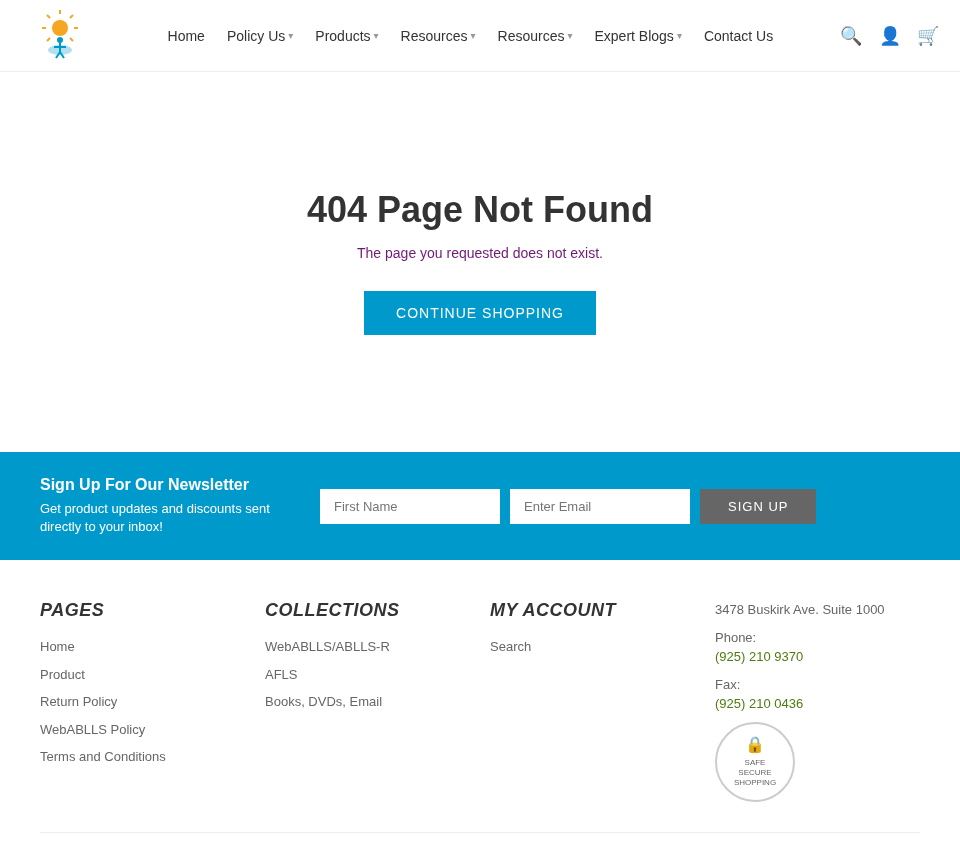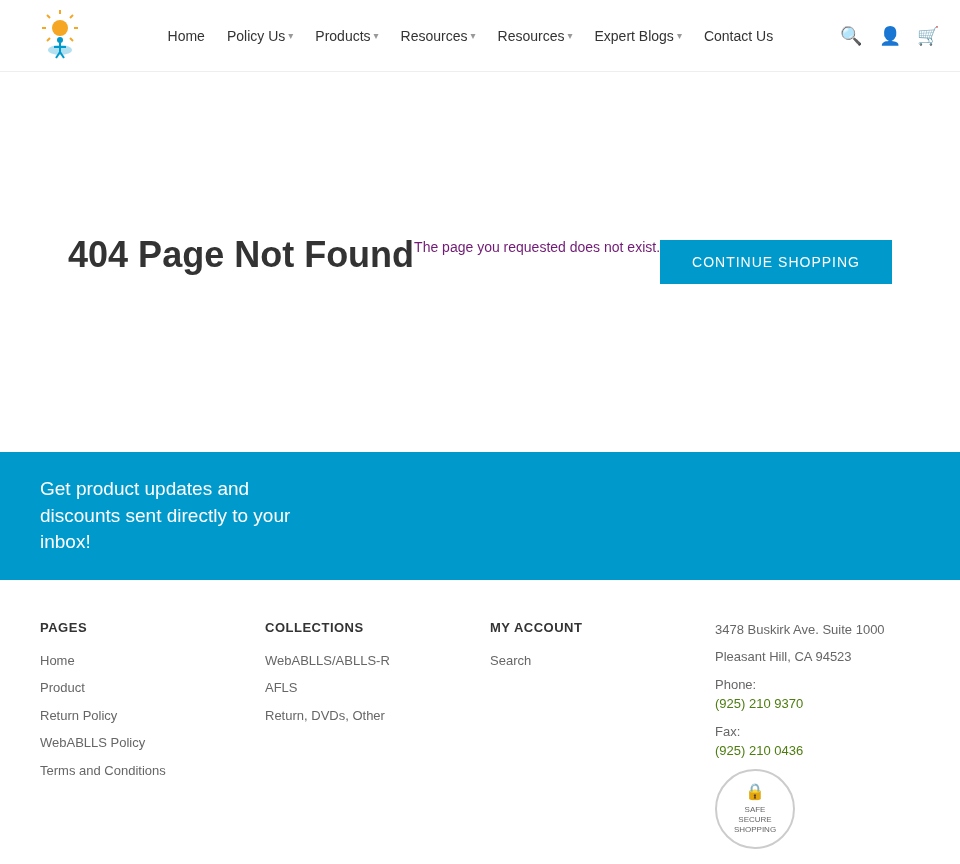--- a/index.html
+++ b/index.html
@@ -49,21 +49,21 @@
     .header-icon {
       cursor: pointer;
       color: #555;
       font-size: 18px;
     }
 
     
     main {
       min-height: 380px;
       display: flex;
-      flex-direction: row;
+      flex-direction: column;
       align-items: center;
       justify-content: center;
       padding: 60px 20px;
     }
     .error-title {
       font-size: 36px;
       font-weight: bold;
       color: #333;
       margin-bottom: 14px;
     }
@@ -97,21 +97,21 @@
     .newsletter-text {
       flex: 0 0 auto;
       max-width: 260px;
     }
     .newsletter-text h3 {
       font-size: 16px;
       font-weight: bold;
       margin-bottom: 6px;
     }
     .newsletter-text p {
-      font-size: 19px;
+      font-size: 13px;
       line-height: 1.4;
     }
     .newsletter-fields {
       display: flex;
       gap: 10px;
       flex: 1;
       flex-wrap: wrap;
     }
     .newsletter-fields input {
       padding: 10px 14px;
@@ -142,26 +142,27 @@
       display: flex;
       gap: 20px;
       flex-wrap: wrap;
       margin-bottom: 30px;
     }
     .footer-col {
       flex: 1;
       min-width: 140px;
     }
     .footer-col h4 {
-      font-size: 13px;
+      font-size: 18px;
       font-weight: bold;
       color: #333;
       margin-bottom: 16px;
       text-transform: uppercase;
       letter-spacing: 0.5px;
+      font-style: italic;
     }
     .footer-col a, .footer-col p {
       display: block;
       font-size: 13px;
       color: #666;
       text-decoration: none;
       margin-bottom: 8px;
       line-height: 1.5;
     }
     .footer-col .phone-link {
@@ -255,51 +256,56 @@
 </header>
 
 <main>
   <h1 class="error-title">404 Page Not Found</h1>
   <p class="error-subtitle">The page you requested does not exist.</p>
   <button class="continue-btn">CONTINUE SHOPPING</button>
 </main>
 
 <div class="newsletter-banner">
   <div class="newsletter-text">
+    <h3>Sign Up For Our Newsletter</h3>
     <p>Get product updates and discounts sent directly to your inbox!</p>
+  </div>
+  <div class="newsletter-fields">
+    <input type="text" placeholder="First Name" style="">
+    <input type="email" placeholder="Enter Email" style="">
+    <button class="signup-btn">SIGN UP</button>
   </div>
 </div>
 
 <footer>
   <div class="footer-columns">
 
     <div class="footer-col">
       <h4>PAGES</h4>
       <a>Home</a>
       <a>Product</a>
       <a>Return Policy</a>
       <a>WebABLLS Policy</a>
       <a>Terms and Conditions</a>
     </div>
 
     <div class="footer-col">
       <h4>COLLECTIONS</h4>
       <a>WebABLLS/ABLLS-R</a>
       <a>AFLS</a>
-      <a>Return, DVDs, Other</a>
+      <a>Books, DVDs, Email</a>
     </div>
 
     <div class="footer-col">
       <h4>MY ACCOUNT</h4>
       <a>Search</a>
     </div>
 
     <div class="footer-col">
       <p>3478 Buskirk Ave. Suite 1000</p>
-      <p>Pleasant Hill, CA 94523</p>
       <p>
         <span>Phone:</span>
         <a class="phone-link">(925) 210 9370</a>
       </p>
       <p>
         <span>Fax:</span>
         <a class="phone-link">(925) 210 0436</a>
       </p>
       <div class="safe-secure">
         <span class="lock-icon">🔒</span>

